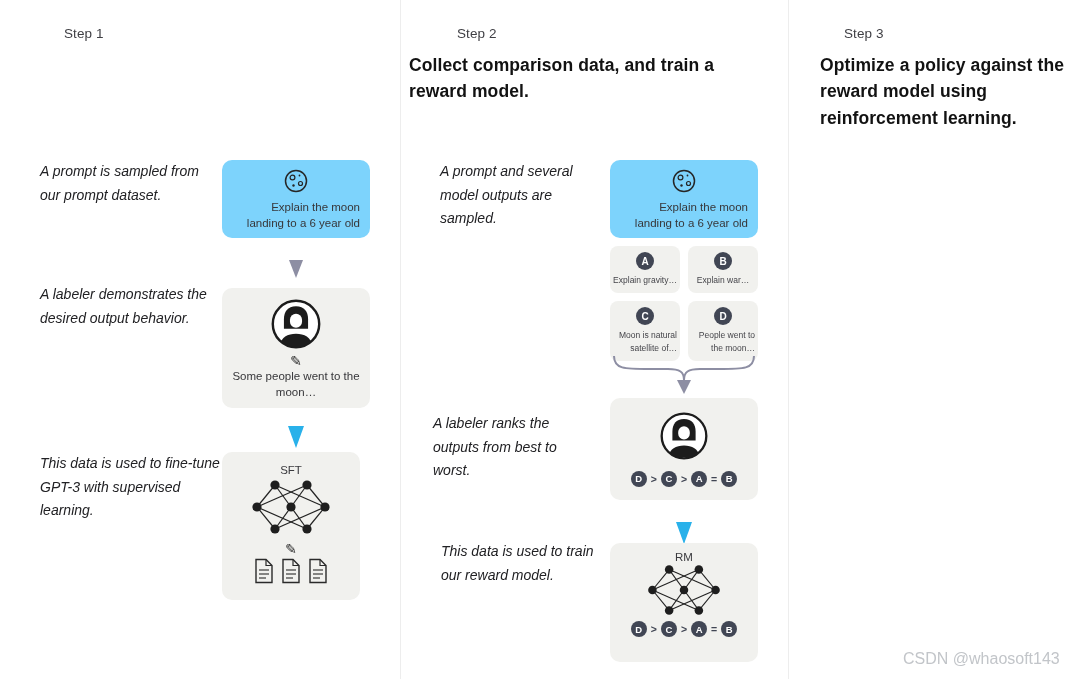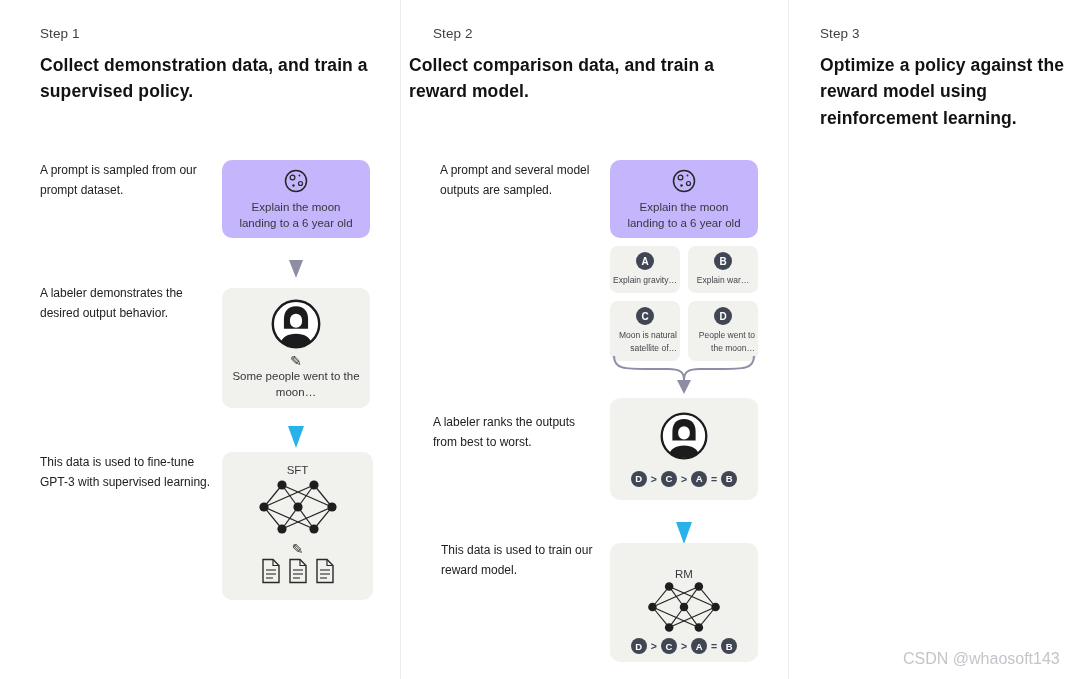--- a/index.html
+++ b/index.html
@@ -11,30 +11,30 @@
     background: #ffffff;
     font-family: "Liberation Sans", "DejaVu Sans", sans-serif;
     color: #1d1d1f;
     overflow: hidden;
   }
   .divider {
     position: absolute; top: 0; width: 1px; height: 679px;
     background: #ededed;
   }
   .abs { position: absolute; }
-  .step-label { font-size: 13.5px; color: #3f3f44; letter-spacing: .1px; }
+  .step-label { font-size: 13.5px; color: #3f3f44; letter-spacing: .1px; margin-left: 24px; }
   .step-title { font-size: 17.5px; font-weight: bold; color: #121212; line-height: 1.5; letter-spacing: .1px; }
-  .side-caption { font-size: 12px; color: #212124; line-height: 1.68; }
+  .side-caption { font-size: 14px; color: #212124; line-height: 1.68; font-style: italic; }
   .panel {
     background: #f1f1ee;
     border-radius: 10px;
     display: flex; flex-direction: column; align-items: center; justify-content: center;
     text-align: center;
   }
-  .panel.blue { background: #c4b5fd; }
+  .panel.blue { background: #7dd3fc; text-align: right; }
   .panel-text { font-size: 11.5px; color: #37373a; line-height: 1.4; padding: 0 10px; }
   .model-label { font-size: 11.5px; color: #3a3a3e; }
   .pencil { font-size: 14px; color: #2a2a2a; line-height: 1; }
   .outputs-grid {
     display: grid; grid-template-columns: 70px 70px; gap: 8px;
   }
   .output-card {
     background: #f1f1ee; border-radius: 8px;
     display: flex; flex-direction: column; align-items: center;
     padding: 6px 3px 7px 3px;
@@ -60,21 +60,20 @@
 </style>
 </head>
 <body>
 
 <div id="stage">
 
   <div class="divider" style="left:400px;"></div>
   <div class="divider" style="left:788px;"></div>
 
   <div class="abs step-label" style="left:40px; top:26px;">Step 1</div>
-  <div class="abs step-title" style="left:40px; top:52px; width:340px;">Collect demonstration data, and train a supervised policy.</div>
 
   <div class="abs side-caption" style="left:40px; top:160px; width:178px;">A prompt is sampled from our prompt dataset.</div>
 
   <div class="abs panel blue" style="left:222px; top:160px; width:148px; height:78px;">
     <span>
       <svg width="30" height="28" viewBox="0 0 30 28">
         <circle cx="15" cy="14" r="10.5" fill="none" stroke="#262626" stroke-width="1.5"></circle>
         <circle cx="11.5" cy="10.5" r="2.4" fill="none" stroke="#262626" stroke-width="1.2"></circle>
         <circle cx="19.5" cy="16.5" r="2" fill="none" stroke="#262626" stroke-width="1.2"></circle>
         <circle cx="12.5" cy="18.5" r="1.2" fill="#262626"></circle>
@@ -113,21 +112,21 @@
   </div>
 
   <span class="abs" style="left:288px; top:426px;">
     <svg width="16" height="22" viewBox="0 0 16 22">
         <polygon points="0,0 16,0 8,22" fill="#29b1ea"></polygon>
       </svg>
   </span>
 
   <div class="abs side-caption" style="left:40px; top:452px; width:185px;">This data is used to fine-tune GPT-3 with supervised learning.</div>
 
-  <div class="abs panel" style="left:222px; top:452px; width:151px; height:148px; justify-content:space-evenly; padding:10px 0;">
+  <div class="abs panel" style="left:222px; top:452px; width:138px; height:148px; justify-content:space-evenly; padding:10px 0;">
     <div class="model-label">SFT</div>
     <span>
       <svg width="84" height="58" viewBox="0 0 84 58">
         <g stroke="#222222" stroke-width="1.2">
           <line x1="26" y1="7" x2="8" y2="29"></line>
             <line x1="26" y1="7" x2="42" y2="29"></line>
             <line x1="26" y1="7" x2="76" y2="29"></line>
           <line x1="58" y1="7" x2="8" y2="29"></line>
             <line x1="58" y1="7" x2="42" y2="29"></line>
             <line x1="58" y1="7" x2="76" y2="29"></line>
@@ -250,21 +249,21 @@
   </div>
 
   <span class="abs" style="left:676px; top:522px;">
     <svg width="16" height="22" viewBox="0 0 16 22">
         <polygon points="0,0 16,0 8,22" fill="#29b1ea"></polygon>
       </svg>
   </span>
 
   <div class="abs side-caption" style="left:441px; top:540px; width:160px;">This data is used to train our reward model.</div>
 
-  <div class="abs panel" style="left:610px; top:543px; width:148px; height:119px; justify-content:flex-end; padding:8px 16px;">
+  <div class="abs panel" style="left:610px; top:543px; width:148px; height:119px; justify-content:flex-start; padding:8px 16px;">
     <div class="model-label">RM</div>
     <span>
       <svg width="78" height="54" viewBox="0 0 84 58">
         <g stroke="#222222" stroke-width="1.2">
           <line x1="26" y1="7" x2="8" y2="29"></line>
             <line x1="26" y1="7" x2="42" y2="29"></line>
             <line x1="26" y1="7" x2="76" y2="29"></line>
           <line x1="58" y1="7" x2="8" y2="29"></line>
             <line x1="58" y1="7" x2="42" y2="29"></line>
             <line x1="58" y1="7" x2="76" y2="29"></line>

